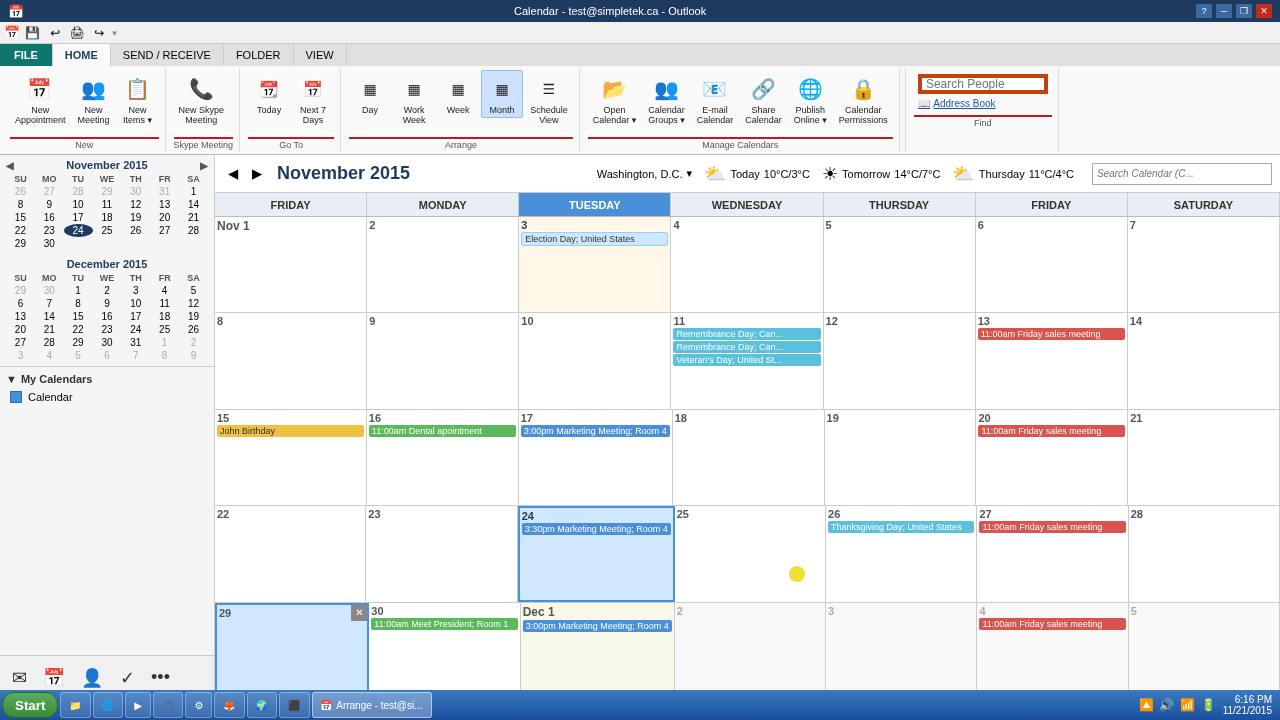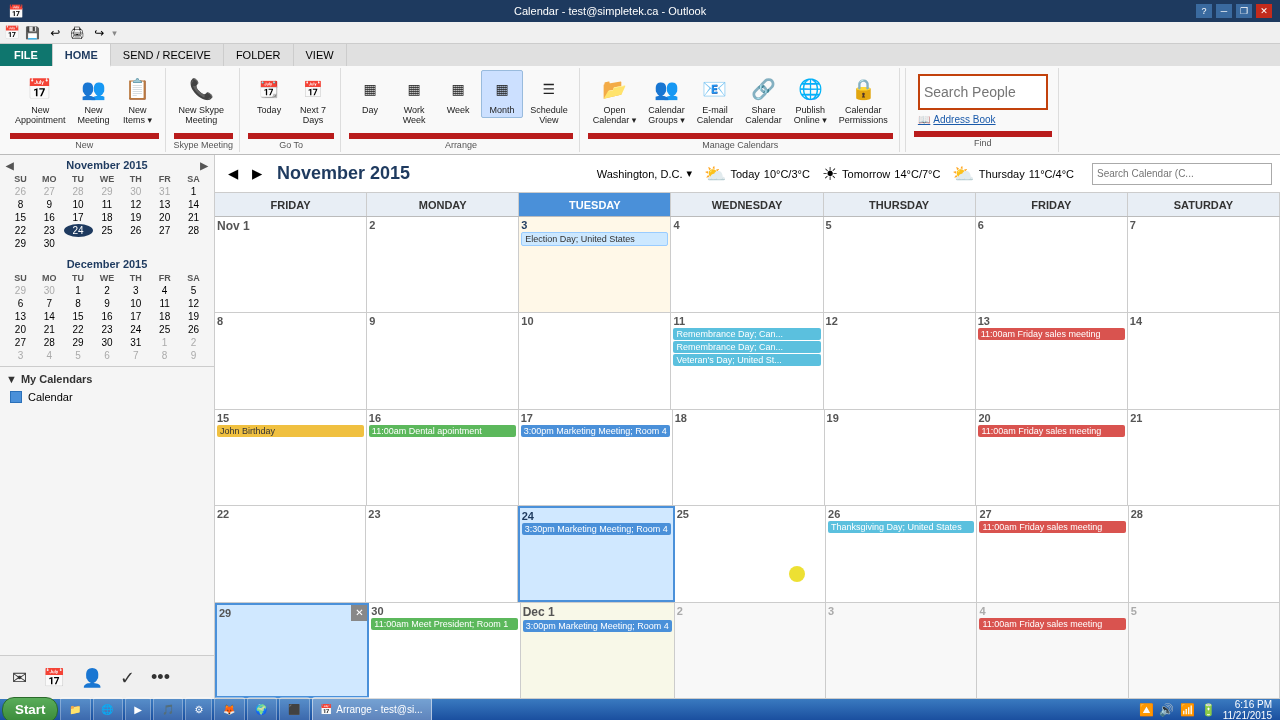--- a/index.html
+++ b/index.html
@@ -24,28 +24,28 @@
     #ribbon-tabs { display: flex; height: 22px; background: #e0e0e0; }
     #ribbon-tabs .rtab {
       padding: 3px 12px; font-size: 11px; cursor: pointer; border-right: 1px solid #ccc; display: flex; align-items: center;
     }
     #ribbon-tabs .rtab.active { background: #f9f9f9; font-weight: bold; color: #1e3a5f; border-bottom: 2px solid #f9f9f9; margin-bottom: -1px; }
     #ribbon-tabs .rtab.file { background: #0f766e; color: white; font-weight: bold; padding: 3px 14px; }
 
     #ribbon-content { display: flex; height: 88px; align-items: stretch; padding: 2px 4px; gap: 2px; }
     .ribbon-group { display: flex; flex-direction: column; border-right: 1px solid #ddd; padding: 2px 6px; min-width: 60px; }
     .ribbon-group-btns { display: flex; flex: 1; align-items: flex-start; gap: 2px; }
-    .ribbon-group-label { text-align: center; font-size: 9px; color: #555; margin-top: 2px; border-top: 6px solid #b91c1c; padding-top: 1px; }
+    .ribbon-group-label { text-align: center; font-size: 9px; color: #555; margin-top: 2px; border-top: 2px solid #b91c1c; padding-top: 1px; }
     .rbtn { display: flex; flex-direction: column; align-items: center; cursor: pointer; padding: 2px 4px; border: 1px solid transparent; border-radius: 2px; min-width: 40px; font-size: 9px; color: #222; text-align: center; }
     .rbtn.active { background: #cce0ff; border-color: #99bbdd; }
     .rbtn-icon { width: 32px; height: 32px; display: flex; align-items: center; justify-content: center; font-size: 20px; }
 
     
     #find-area { display: flex; flex-direction: column; gap: 4px; padding: 4px; }
-    #find-area input { height: 36px; width: 130px; border: 2px solid #c2410c; padding: 1px 4px; font-size: 14px; }
+    #find-area input { height: 20px; width: 130px; border: 4px solid #c2410c; padding: 1px 4px; font-size: 12px; }
     #find-area .addr-btn { display: flex; align-items: center; gap: 3px; font-size: 10px; cursor: pointer; color: #1a5aaa; text-decoration: underline; }
 
     
     #main { display: flex; height: calc(720px - 22px - 22px - 110px - 22px); }
 
     
     #left-panel { width: 215px; background: #f5f5f5; border-right: 1px solid #ccc; display: flex; flex-direction: column; }
 
     
     .mini-cal { padding: 4px 6px; }
@@ -71,21 +71,21 @@
 
     
     #cal-header { height: 38px; background: #fff; border-bottom: 1px solid #ccc; display: flex; align-items: center; padding: 0 8px; gap: 10px; }
     #cal-nav { display: flex; align-items: center; gap: 4px; }
     #cal-nav .nav-btn { width: 20px; height: 20px; cursor: pointer; display: flex; align-items: center; justify-content: center; background: none; border: 1px solid transparent; }
     #cal-title { font-size: 18px; font-weight: bold; color: #1e3a5f; min-width: 180px; }
     #weather-area { display: flex; gap: 12px; margin-left: auto; }
     .weather-item { display: flex; align-items: center; gap: 4px; font-size: 11px; }
     .weather-icon { font-size: 18px; }
     #cal-search { margin-left: 8px; }
-    #cal-search input { height: 22px; width: 180px; border: 1px solid #aaa; padding: 1px 4px; font-size: 10px; }
+    #cal-search input { height: 22px; width: 180px; border: 1px solid #aaa; padding: 1px 4px; font-size: 10px; font-style: italic; }
 
     
     #day-headers { display: flex; background: #e8eef5; border-bottom: 1px solid #bbb; height: 24px; }
     #day-headers .day-col-header { flex: 1; text-align: center; font-size: 11px; font-weight: bold; color: #333; display: flex; align-items: center; justify-content: center; border-right: 1px solid #ccc; }
     #day-headers .day-col-header:first-child { border-left: none; }
     #day-headers .day-col-header.today-col { background: #4a90d9; color: white; }
 
     
     #cal-grid { flex: 1; display: flex; flex-direction: column; overflow: hidden; }
     .cal-week { display: flex; flex: 1; border-bottom: 1px solid #ccc; }
@@ -105,21 +105,21 @@
     .event-light { background: #cce8ff; color: #333; border: 1px solid #99ccff; }
 
     
     #statusbar { height: 22px; background: #e8e8e8; border-top: 1px solid #bbb; display: flex; align-items: center; padding: 0 8px; gap: 8px; font-size: 10px; }
     #statusbar .status-left { flex: 1; }
     #statusbar .zoom { display: flex; align-items: center; gap: 4px; }
     #statusbar .zoom-slider { width: 80px; height: 6px; background: #ccc; border-radius: 3px; position: relative; }
     #statusbar .zoom-thumb { width: 10px; height: 10px; background: #555; border-radius: 50%; position: absolute; top: -2px; right: 2px; }
 
     
-    #taskbar { height: 21px; background: linear-gradient(to bottom, #3a7ac0, #1a4f9f); display: flex; align-items: center; padding: 0 2px; gap: 2px; position: absolute; bottom: 0; left: 0; right: 0; }
+    #taskbar { height: 30px; background: linear-gradient(to bottom, #3a7ac0, #1a4f9f); display: flex; align-items: center; padding: 0 2px; gap: 2px; position: absolute; bottom: 0; left: 0; right: 0; }
     .task-btn { height: 26px; padding: 0 8px; border: 1px solid rgba(255,255,255,0.3); border-radius: 3px; cursor: pointer; font-size: 10px; color: white; display: flex; align-items: center; gap: 3px; background: rgba(255,255,255,0.15); }
     .task-btn.active-task { background: rgba(255,255,255,0.3); border-color: rgba(255,255,255,0.5); }
     #start-btn { background: linear-gradient(to bottom, #5aad5a, #3a8a3a); border-radius: 12px; padding: 0 12px; height: 26px; color: white; font-weight: bold; border: 1px solid #2a6a2a; cursor: pointer; }
     #taskbar-right { margin-left: auto; display: flex; align-items: center; gap: 6px; padding: 0 6px; font-size: 10px; color: white; }
     .tray-icon { font-size: 12px; cursor: pointer; }
   </style>
 </head>
 <body>
 
 <div id="titlebar">

